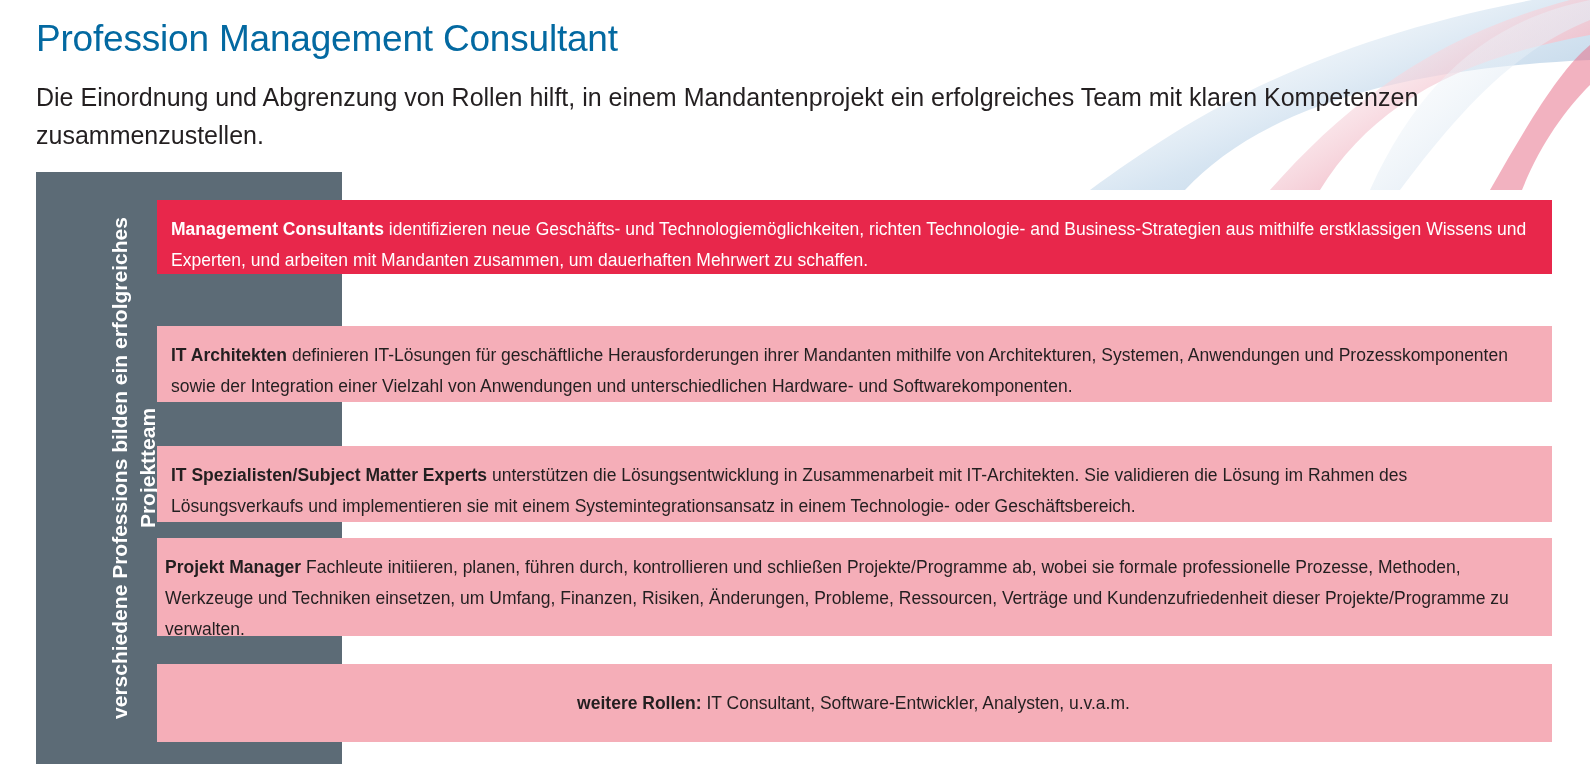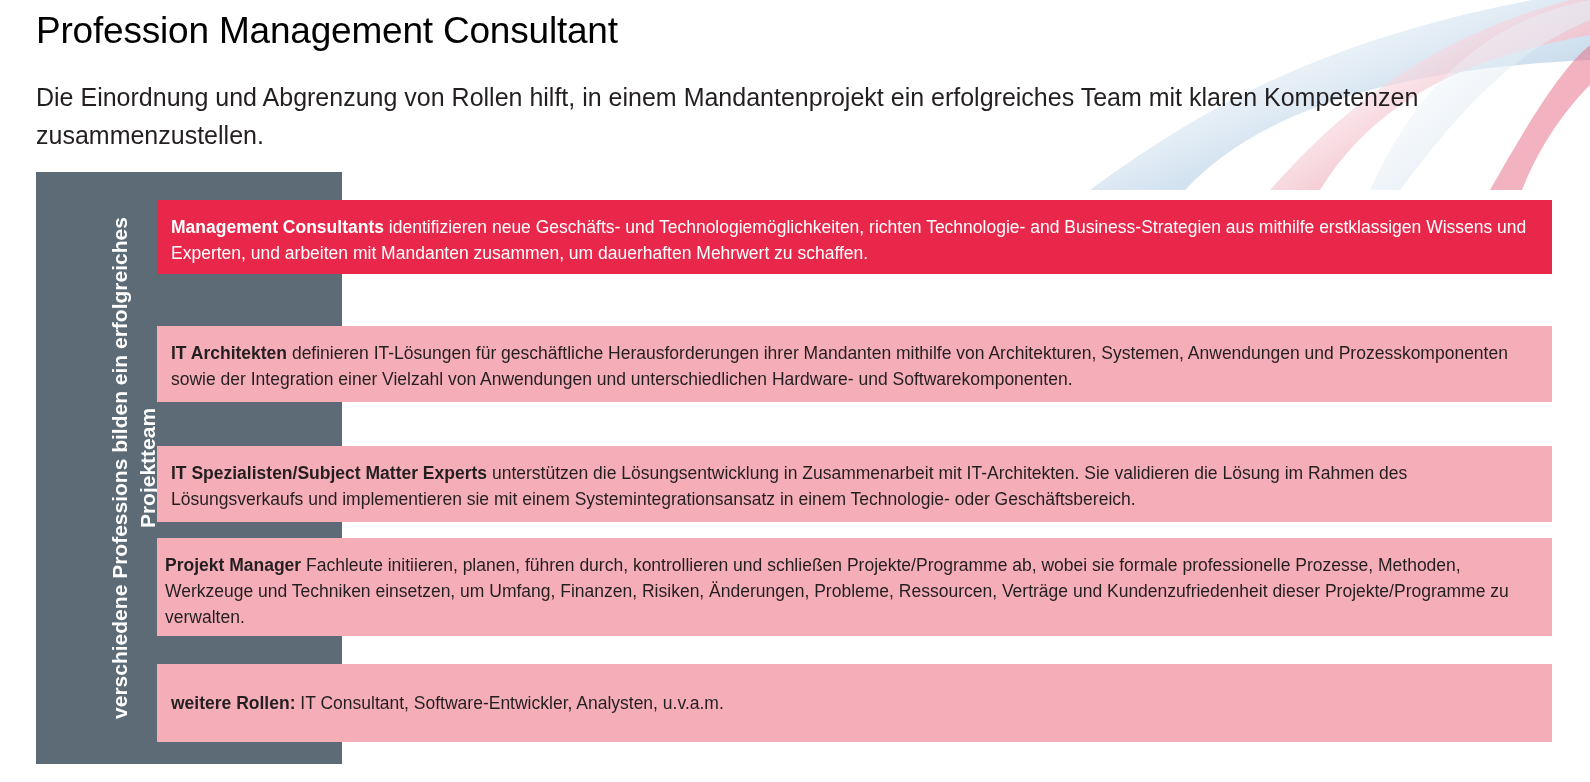--- a/index.html
+++ b/index.html
@@ -23,23 +23,23 @@
     width: 620px;
     height: 190px;
     overflow: hidden;
     pointer-events: none;
   }
 
   
   .slide-title {
     position: absolute;
     left: 36px;
-    top: 10px;
+    top: 18px;
     font-size: 37px;
-    color: #000000;
+    color: #0369a1;
     letter-spacing: -0.2px;
     white-space: nowrap;
     text-align: right;
   }
   .slide-subtitle {
     position: absolute;
     left: 36px;
     top: 78px;
     width: 1450px;
     font-size: 25px;
@@ -93,36 +93,36 @@
   }
 
   .row {
     position: absolute;
     left: 0;
     width: 1395px;
     box-sizing: border-box;
     padding: 14px 16px 14px 14px;
     color: #231f20;
     font-size: 17.5px;
-    line-height: 26px;
+    line-height: 31px;
     background: #F5AEB8;
   }
   .row.highlight {
     background: #E8274B;
     color: #ffffff;
   }
   .row b {
     font-weight: bold;
   }
 
   .row-0 { top: 28px;  height: 74px; }
   .row-1 { top: 154px; height: 76px; }
   .row-2 { top: 274px; height: 76px; }
   .row-3 { top: 366px; height: 98px; padding-left: 8px; }
-  .row-4 { top: 492px; height: 78px; display: flex; align-items: center; }
+  .row-4 { top: 492px; height: 78px; display: flex; align-items: center; justify-content: center; }
 </style>
 </head>
 <body>
 
 <div class="bg-decor">
   <svg width="620" height="190" viewBox="0 0 620 190" xmlns="http://www.w3.org/2000/svg">
     <defs>
       <linearGradient id="g1" x1="0" y1="0" x2="1" y2="1">
         <stop offset="0%" stop-color="#ffffff" stop-opacity="0"></stop>
         <stop offset="55%" stop-color="#cfe0ef" stop-opacity="0.85"></stop>

